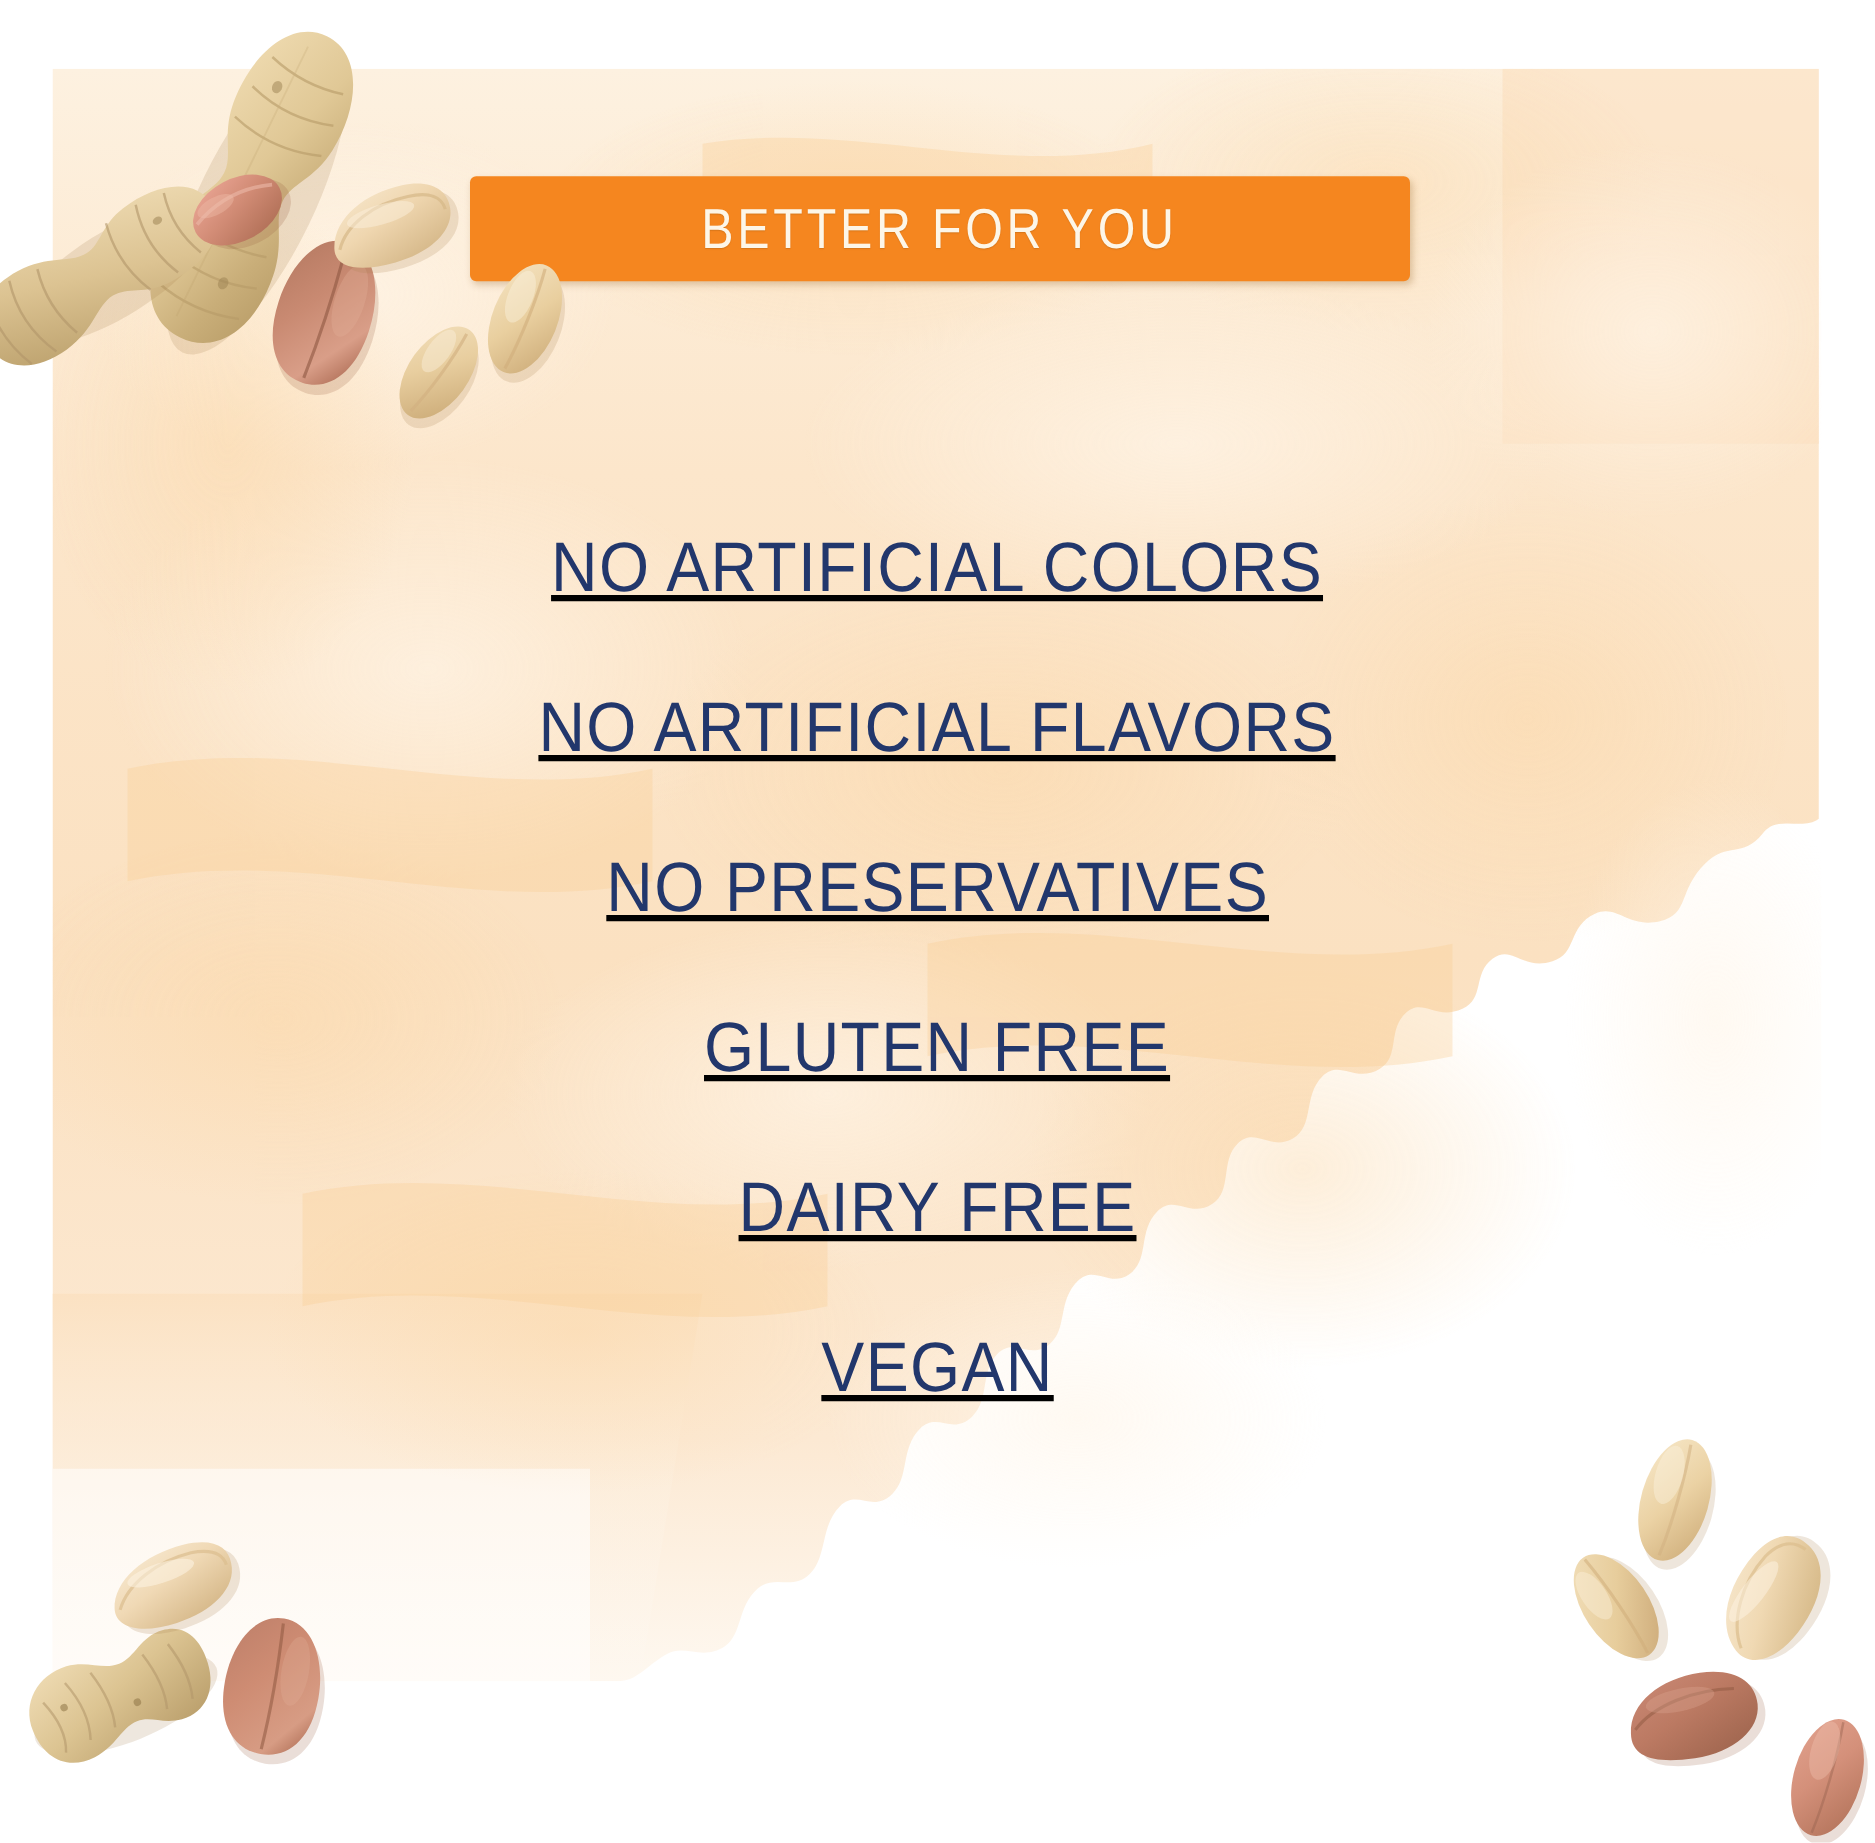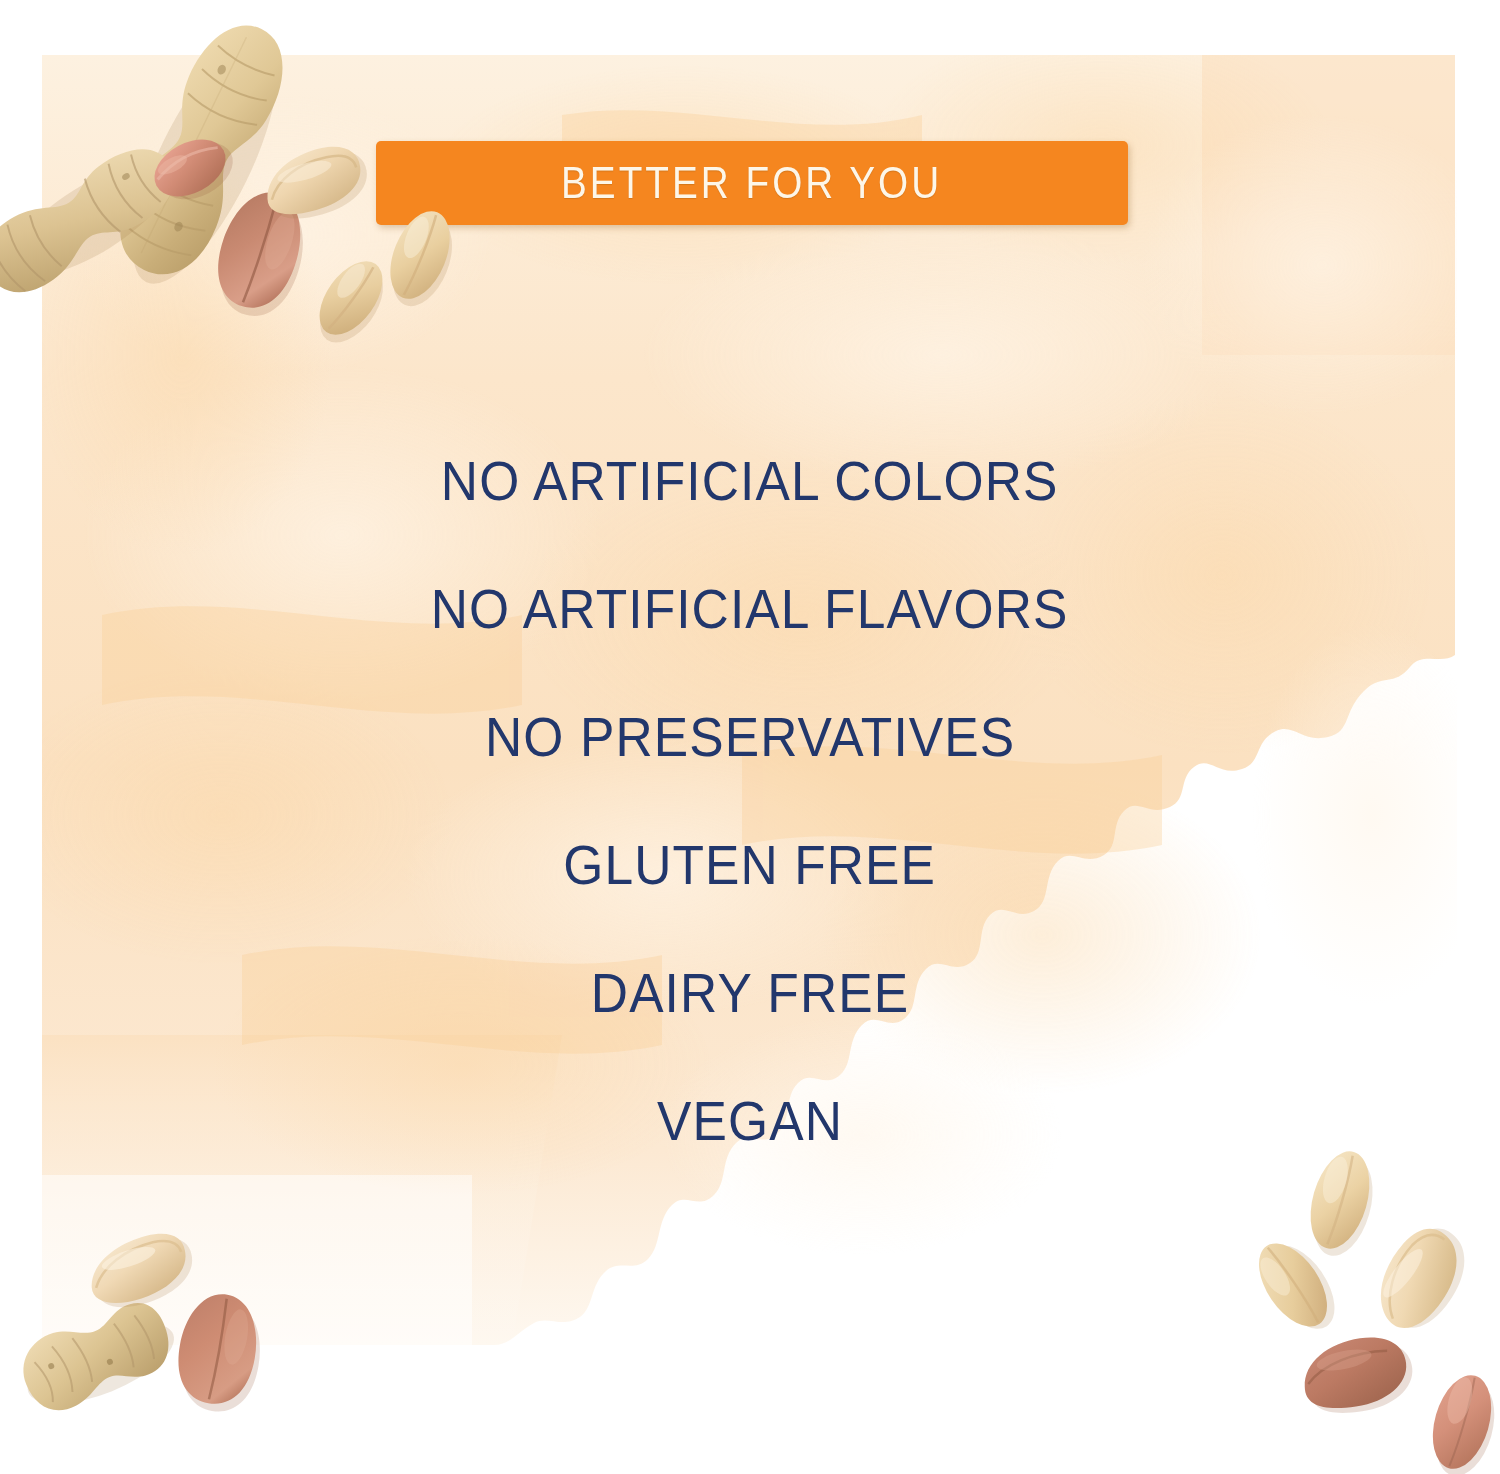--- a/index.html
+++ b/index.html
@@ -46,24 +46,24 @@
     font-weight:400;
     letter-spacing:3.5px;
     transform:scaleX(0.86);
     white-space:nowrap;
     text-shadow:0 1px 1px rgba(120,70,10,0.25);
   }
 
   
   .claims {
     position:absolute;
-    left:0; top:417px;
+    left:0; top:390px;
     width:1500px;
     z-index:15;
-    display:flex; flex-direction:column; align-items:center;
+    display:flex; flex-direction:column; align-items:center;text-decoration:underline;
   }
   .claim {
     color:#22376C;
     font-family:"Liberation Sans Narrow","Liberation Sans", sans-serif;
     font-size:56px;
     font-weight:400;
     letter-spacing:1.2px;
     line-height:1;
     height:128px;
     display:flex; align-items:center; justify-content:center;

